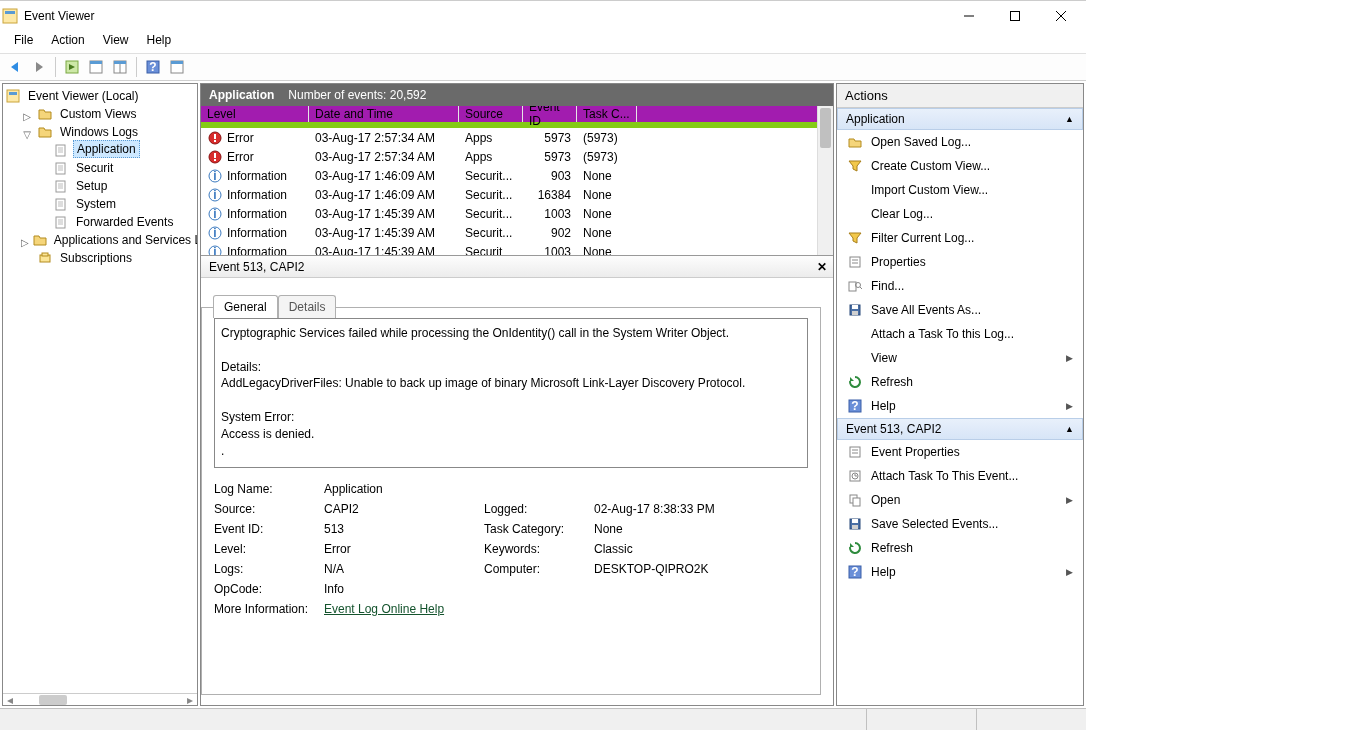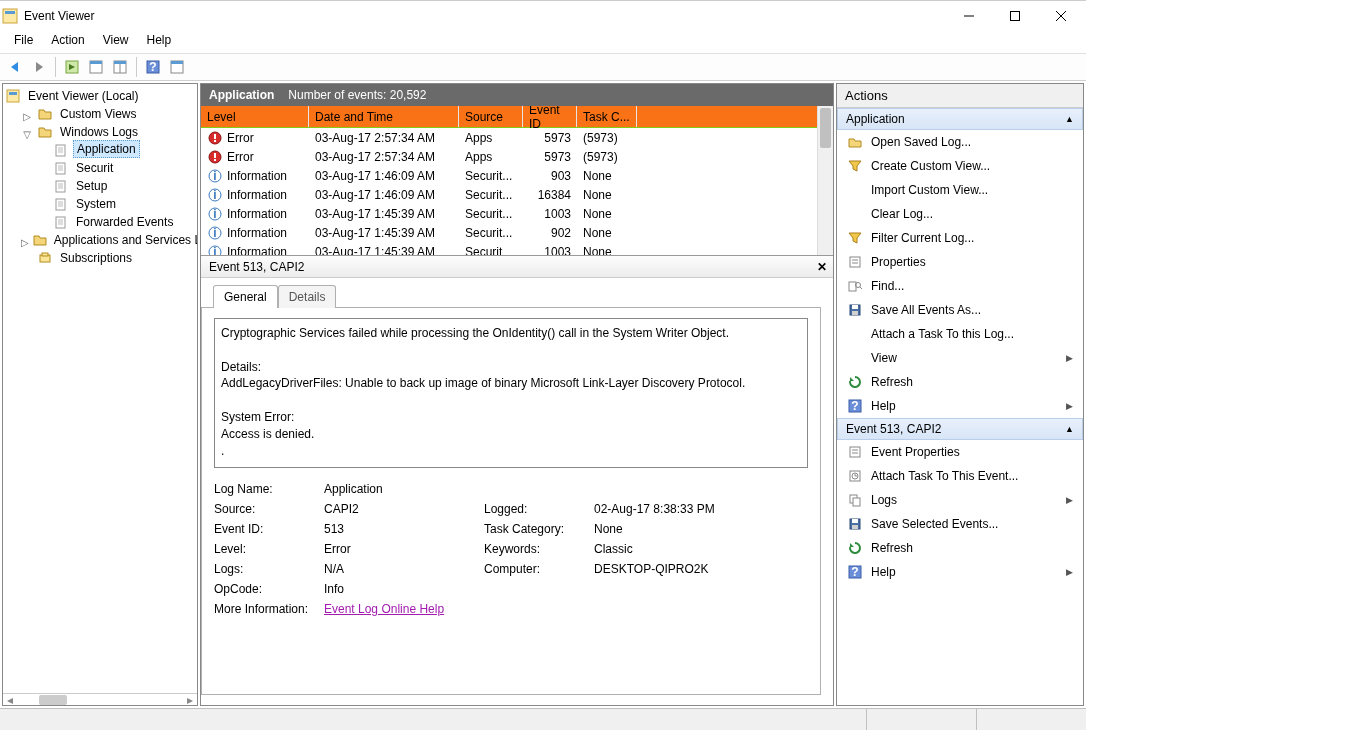--- a/index.html
+++ b/index.html
@@ -21,36 +21,36 @@
 .tree-scroll{height:12px;border-top:1px solid #ccc;display:flex;align-items:center}
 .tree-scroll .thumb{width:28px;height:10px;background:#ccc;margin-left:22px;border-radius:2px}
 .tnode{display:flex;align-items:flex-end;height:18px;gap:4px;padding-right:4px;white-space:nowrap}
 .twister{width:12px;text-align:center;color:#666;font-size:10px}
 .tlabel{padding:1px 3px}
 .tlabel.sel{background:#cde8ff;border:1px dotted #5a9bd4}
 .center{flex:1}
 .darkhdr{background:#6a6a6a;color:#fff;height:22px;display:flex;align-items:center;padding:0 8px;gap:14px}
 .darkhdr .b{font-weight:bold}
 .grid{position:relative;flex:0 0 150px;overflow:hidden;border-bottom:1px solid #999}
-.ghdr{display:flex;height:22px;background:#f97316;border-bottom:1px solid #84cc16}
+.ghdr{display:flex;height:22px;background:#a21caf;border-bottom:6px solid #84cc16}
 .gcol{border-right:1px solid #e5e5e5;padding:2px 6px;display:flex;align-items:center;font-size:12px}
 .grow{display:flex;height:19px;align-items:center}
 .gcell{padding:0 6px;overflow:hidden;text-overflow:ellipsis;white-space:nowrap}
 .w-lvl{width:108px}.w-dt{width:150px}.w-src{width:64px}.w-eid{width:54px;text-align:right}.w-tc{width:60px}
 .vscroll{position:absolute;right:0;top:0;bottom:0;width:16px;background:#f0f0f0;border-left:1px solid #ddd}
 .vscroll .vthumb{position:absolute;left:2px;right:2px;top:2px;height:40px;background:#c0c0c0;border-radius:2px}
 .detail-hdr{height:22px;background:linear-gradient(#fdfdfd,#ececec);border-bottom:1px solid #ccc;display:flex;align-items:center;padding:0 8px;position:relative}
 .detail-hdr .x{position:absolute;right:6px;font-weight:bold}
 .tabs{display:flex;padding:6px 12px 0 12px;gap:0;background:#fff}
-.tab{padding:4px 10px;border:1px solid #b0b0b0;border-bottom:none;background:#fff;border-radius:3px 3px 0 0;position:relative;top:1px}
+.tab{padding:4px 10px;border:1px solid #b0b0b0;border-bottom:none;background:#fff;border-radius:3px 3px 0 0;position:relative;top:11px}
 .tab.inactive{background:#f4f4f4;color:#555}
 .tabbody{margin:0 12px 10px 0;border:1px solid #b0b0b0;flex:1;padding:10px 12px;overflow:auto}
 .msgbox{border:1px solid #888;padding:6px;min-height:150px;white-space:pre-wrap;line-height:1.4;font-size:12px}
 .props{margin-top:14px;display:grid;grid-template-columns:110px 160px 110px 200px;row-gap:6px;font-size:12px}
-.props a{color:#a21caf;}
+.props a{color:#14532d;}
 .actions{width:248px}
 .acthdr{background:#f0f0f0;border-bottom:1px solid #ccc;padding:4px 8px;font-weight:normal;font-size:13px}
 .sect{background:linear-gradient(#e8f0fb,#d7e5f7);border:1px solid #b9cee8;padding:3px 8px;margin:0;display:flex;align-items:center;justify-content:space-between;font-size:12px}
 .alist{padding:0}
 .aitem{display:flex;align-items:center;gap:8px;padding:4px 10px;height:24px}
 .aicon{width:16px;height:16px;display:flex;align-items:center;justify-content:center}
 .chev{font-size:9px;color:#555;margin-left:auto}
 .statusbar{height:22px;border-top:1px solid #c0c0c0;background:#f0f0f0;display:flex}
 .statusbar .seg{border-left:1px solid #c0c0c0;width:110px;height:100%}
 svg{display:block}
@@ -545,21 +545,21 @@
             </span>
             <span>Attach Task To This Event...</span>
           </div>
           <div class="aitem">
             <span class="aicon">
               <svg width="14" height="14">
                 <rect x="2" y="2" width="7" height="8" fill="#fff" stroke="#888"></rect>
                 <rect x="5" y="5" width="7" height="8" fill="#fff" stroke="#888"></rect>
               </svg>
             </span>
-            <span>Logs</span>
+            <span>Open</span>
             <span class="chev">▶</span>
           </div>
           <div class="aitem">
             <span class="aicon">
               <svg width="14" height="14">
                 <rect x="2" y="2" width="10" height="10" fill="#4a6fa5" stroke="#2a4a7a"></rect>
                 <rect x="4" y="2" width="6" height="4" fill="#fff"></rect>
                 <rect x="4" y="8" width="6" height="4" fill="#d0d0d0"></rect>
               </svg>
             </span>

